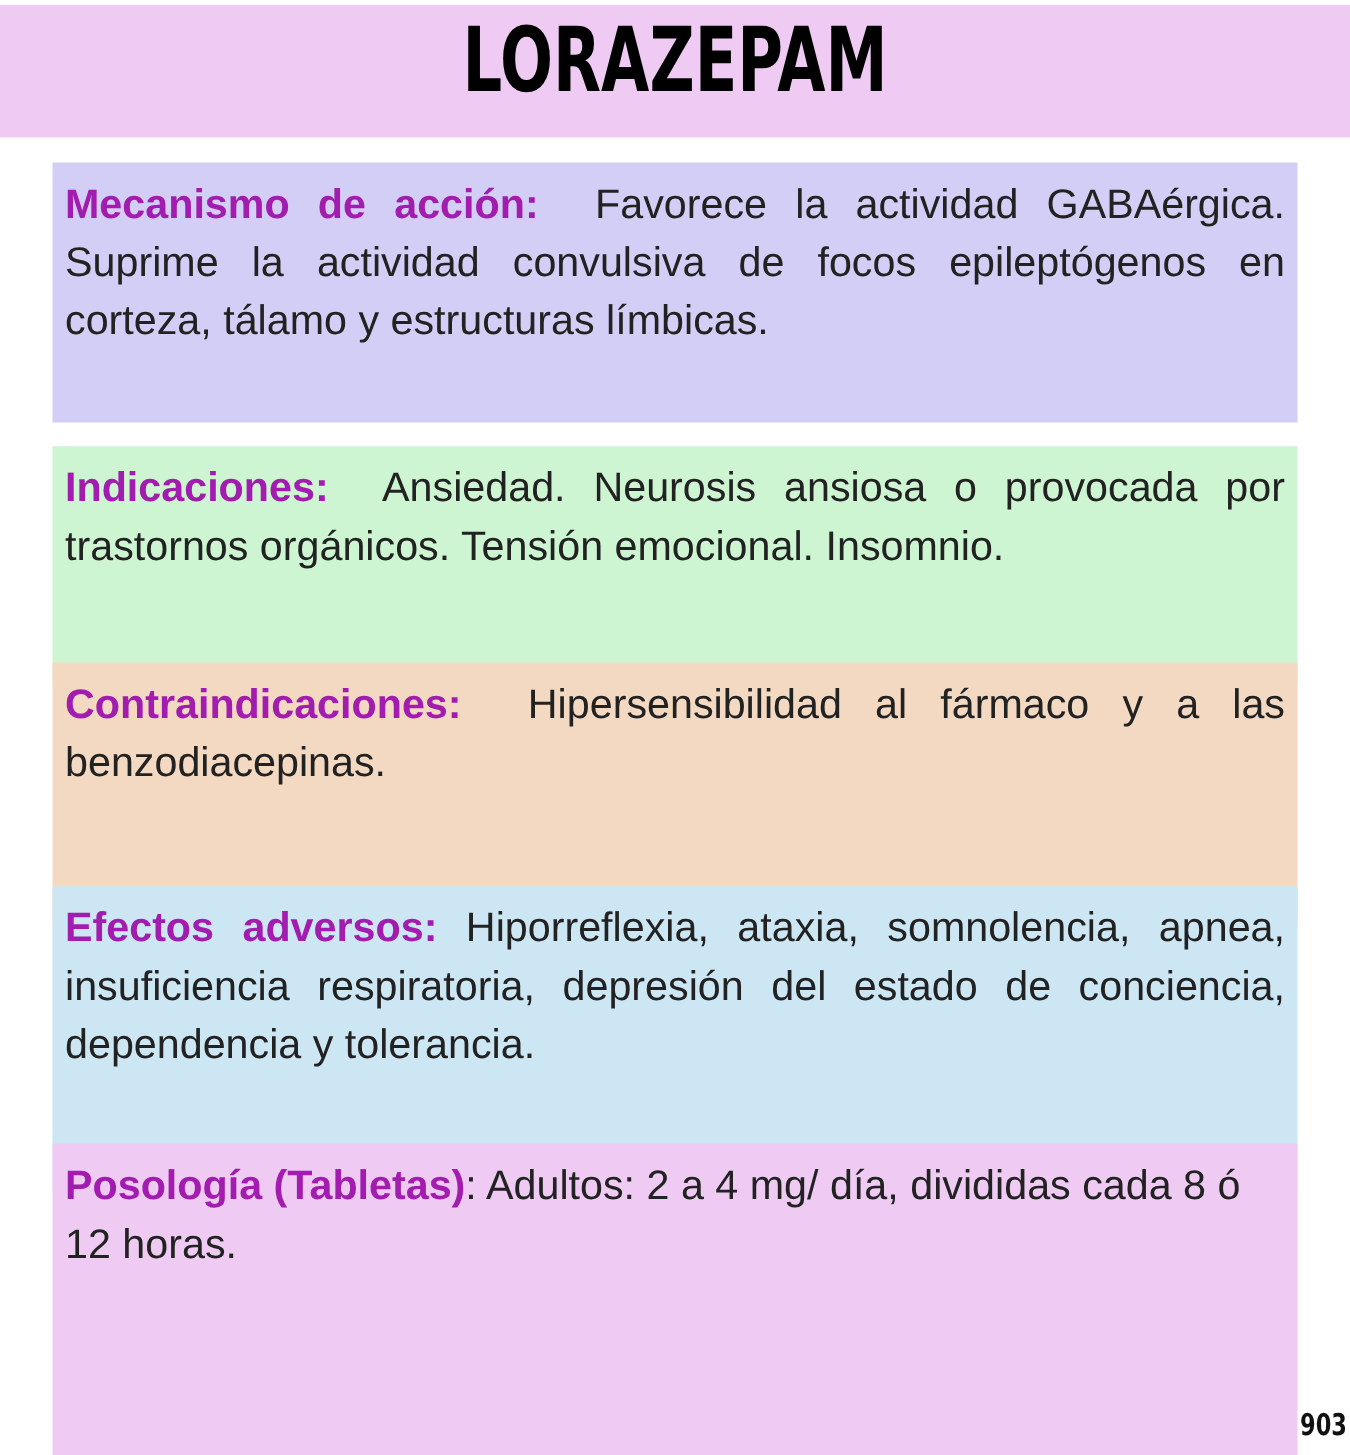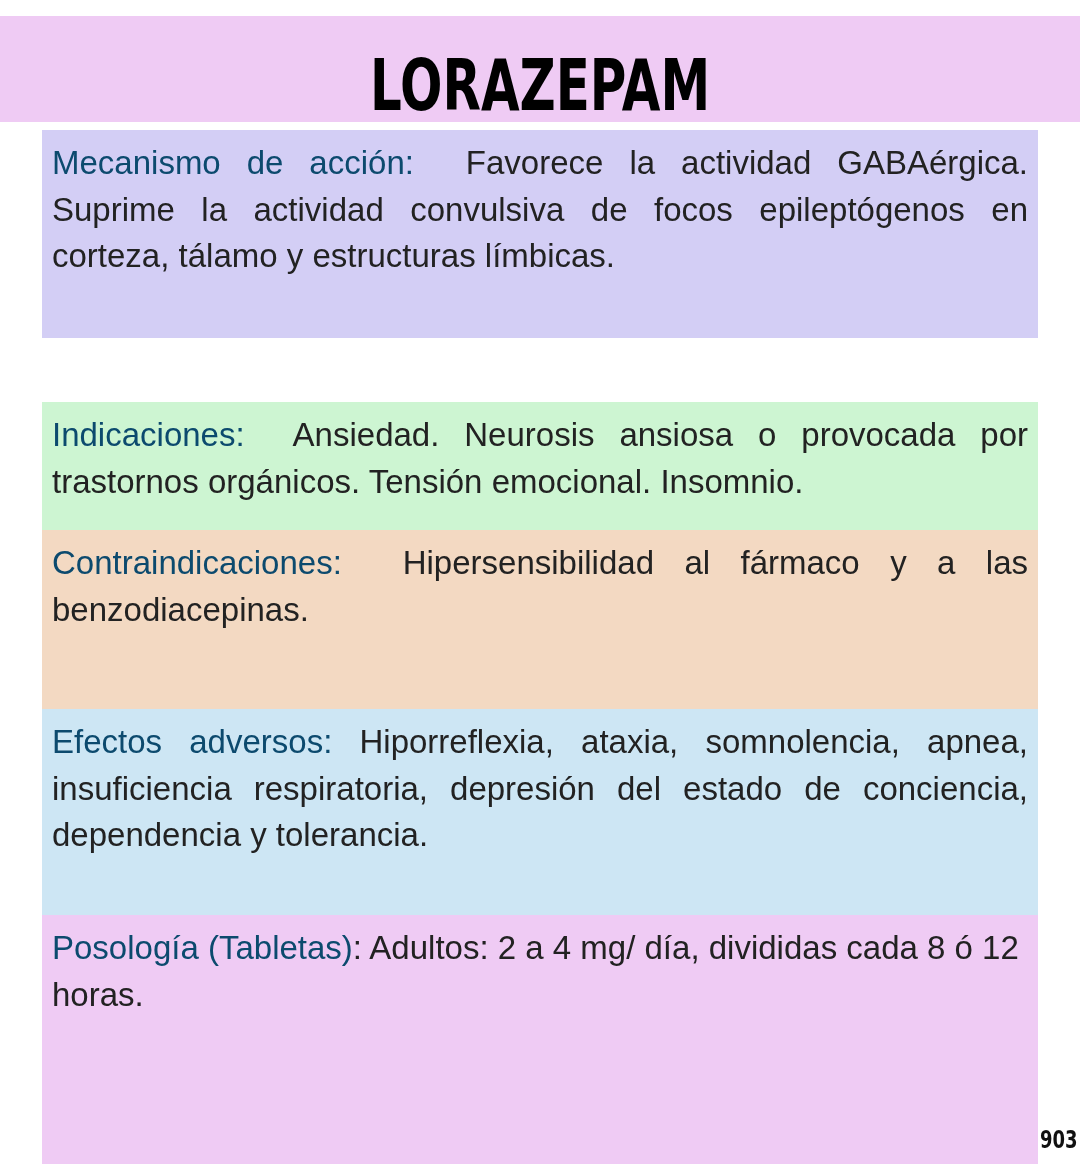--- a/index.html
+++ b/index.html
@@ -1,42 +1,42 @@
 <!DOCTYPE html>
 <html><head>
 <meta charset="utf-8">
 <style>
   * { box-sizing: border-box; margin: 0; padding: 0; }
   html, body { width: 1080px; height: 1164px; background: #ffffff; overflow: hidden; }
   body { position: relative; font-family: "DejaVu Sans", sans-serif; color: #1b1b1b; }
   .header {
-    position: absolute; left: 0; top: 16px; width: 1080px; height: 106px;
+    position: absolute; left: 0; top: 4px; width: 1080px; height: 106px;
     background: #efcbf4;
-    display: flex; align-items: flex-end; justify-content: center;
+    display: flex; align-items: flex-start; justify-content: center;
   }
   .title {
     font-family: "DejaVu Sans", sans-serif;
     font-weight: bold; font-size: 64px; letter-spacing: 0px;
     color: #000;
     transform: scaleX(0.78) scaleY(1.12);
     margin-top: 8px;
   }
   .card {
     position: absolute; left: 42px; width: 996px;
     padding: 10px 10px 0 10px;
   }
   .card p {
     font-family: "Liberation Sans", sans-serif;
     font-size: 33px; line-height: 46.5px;
     text-align: justify;
     color: #222;
   }
-  .card .label { font-weight: normal; color: #0c4a6e; }
+  .card .label { font-weight: bold; color: #a21caf; }
   .c1 { top: 130px; height: 208px; background: #d3cef5; }
-  .c2 { top: 357px; height: 192px; background: #cdf5d2; margin-top: 45px; }
+  .c2 { top: 357px; height: 192px; background: #cdf5d2; }
   .c3 { top: 530px; height: 212px; background: #f3d9c2; }
   .c4 { top: 709px; height: 245px; background: #cde6f4; }
   .c5 { top: 915px; height: 268px; background: #efcbf4; }
   .pagenum {
     position: absolute; left: 1040px; top: 1126px;
     font-family: "DejaVu Sans", sans-serif; font-weight: bold;
     font-size: 24px; color: #111;
     transform: scaleX(0.75); transform-origin: left top;
   }
 </style>

